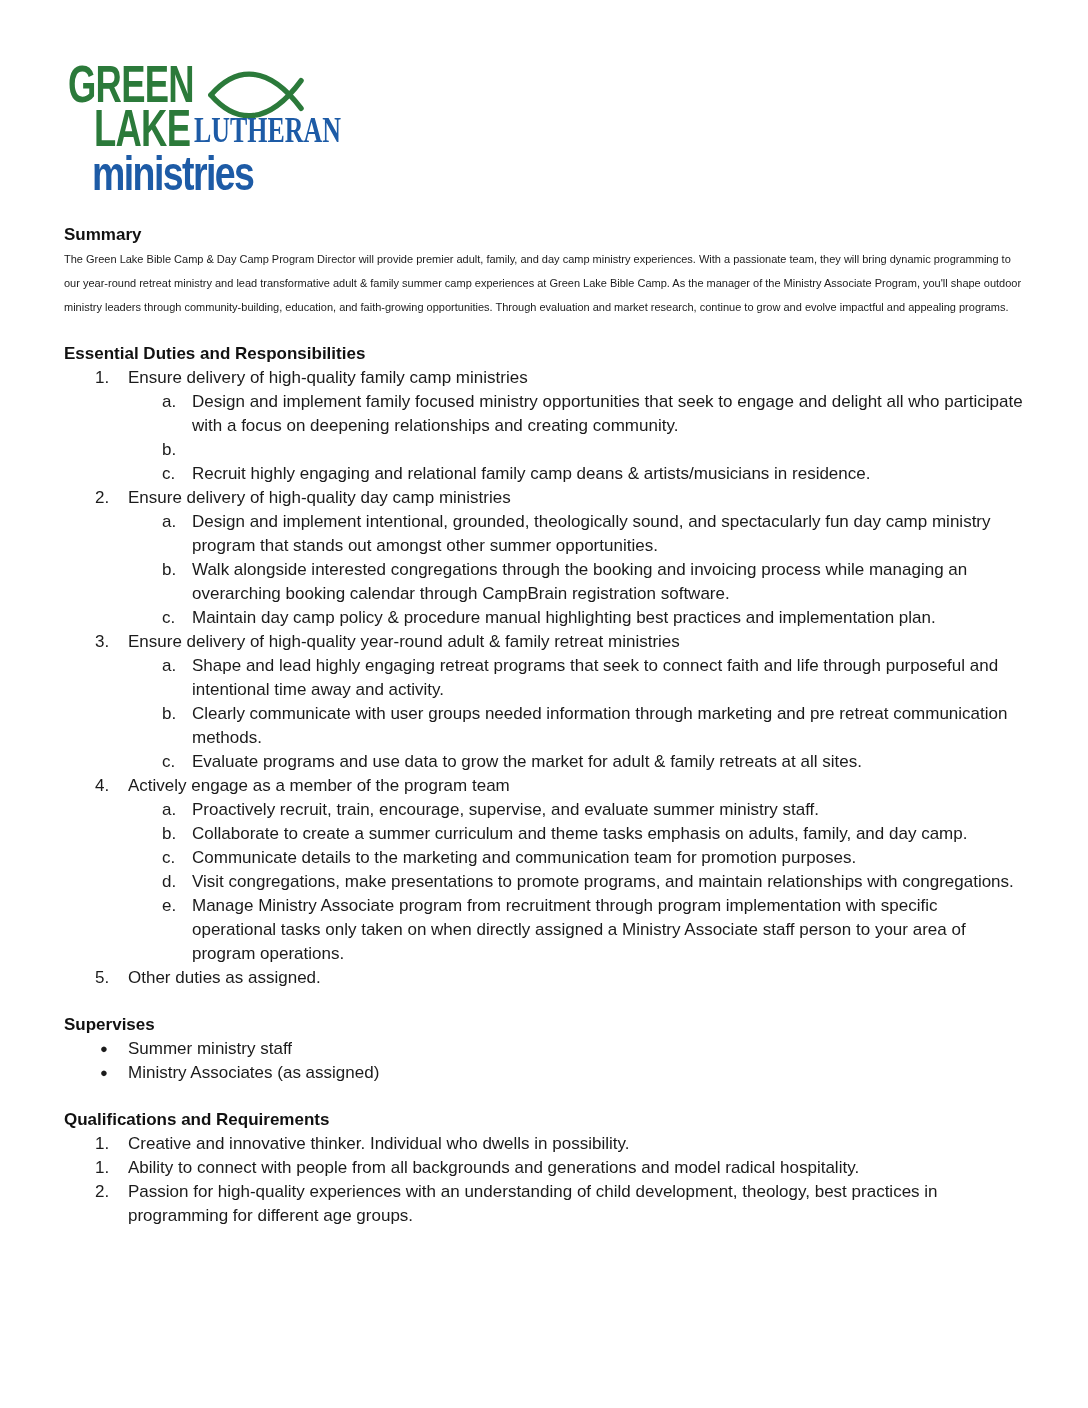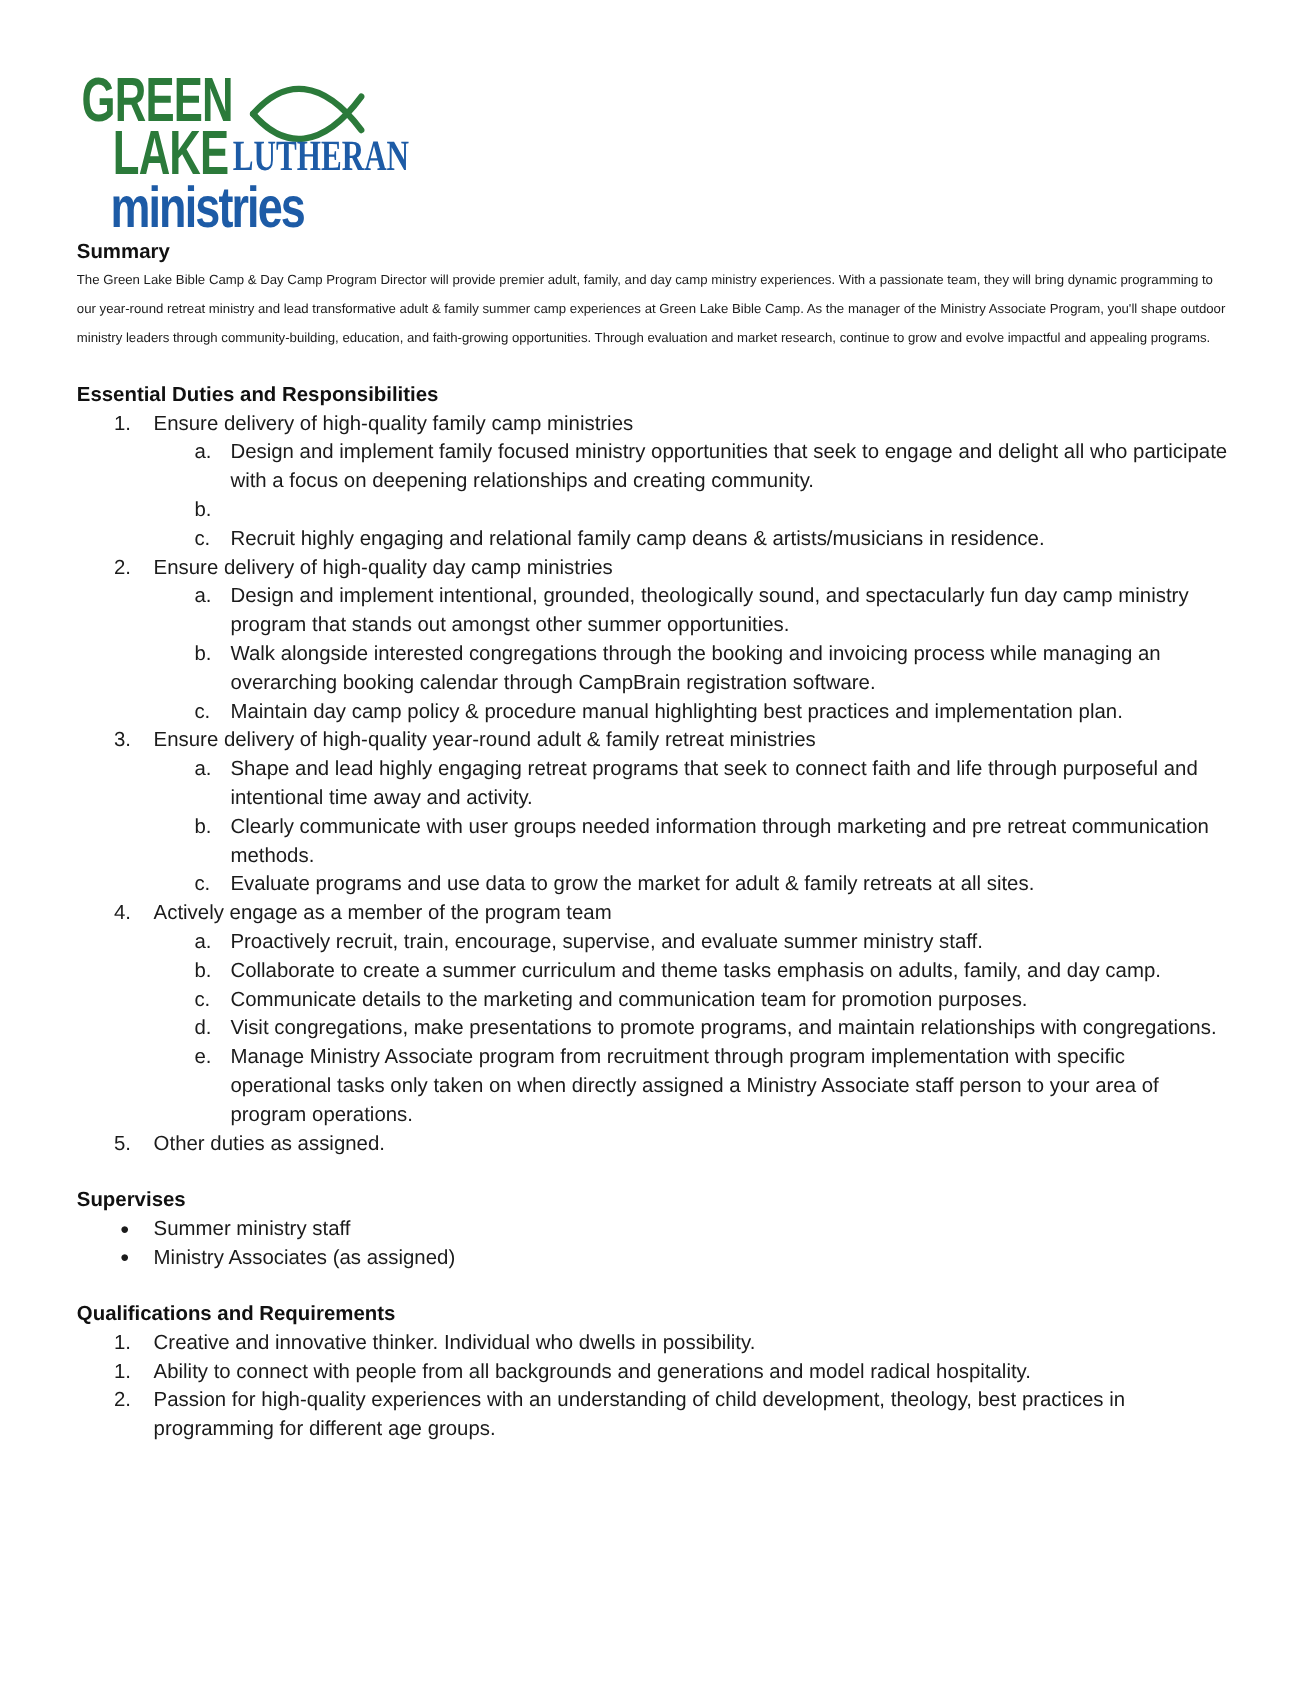--- a/index.html
+++ b/index.html
@@ -73,21 +73,21 @@
     line-height: 1.2;
   }
   .doc-subtitle {
     font-size: 23px;
     font-style: italic;
     color: #111;
     margin-top: 6px;
   }
 
   
-  .content { width: 960px; font-size: 17px; line-height: 24px; }
+  .content { width: 960px; font-size: 17px; line-height: 24px; margin-top: 25px; }
   section { margin-top: 23px; }
   section:first-of-type { margin-top: 0; }
   h2 {
     font-size: 17px;
     font-weight: bold;
     line-height: 24px;
     color: #111;
   }
   p { font-size: 11px; line-height: 24px; }
 

